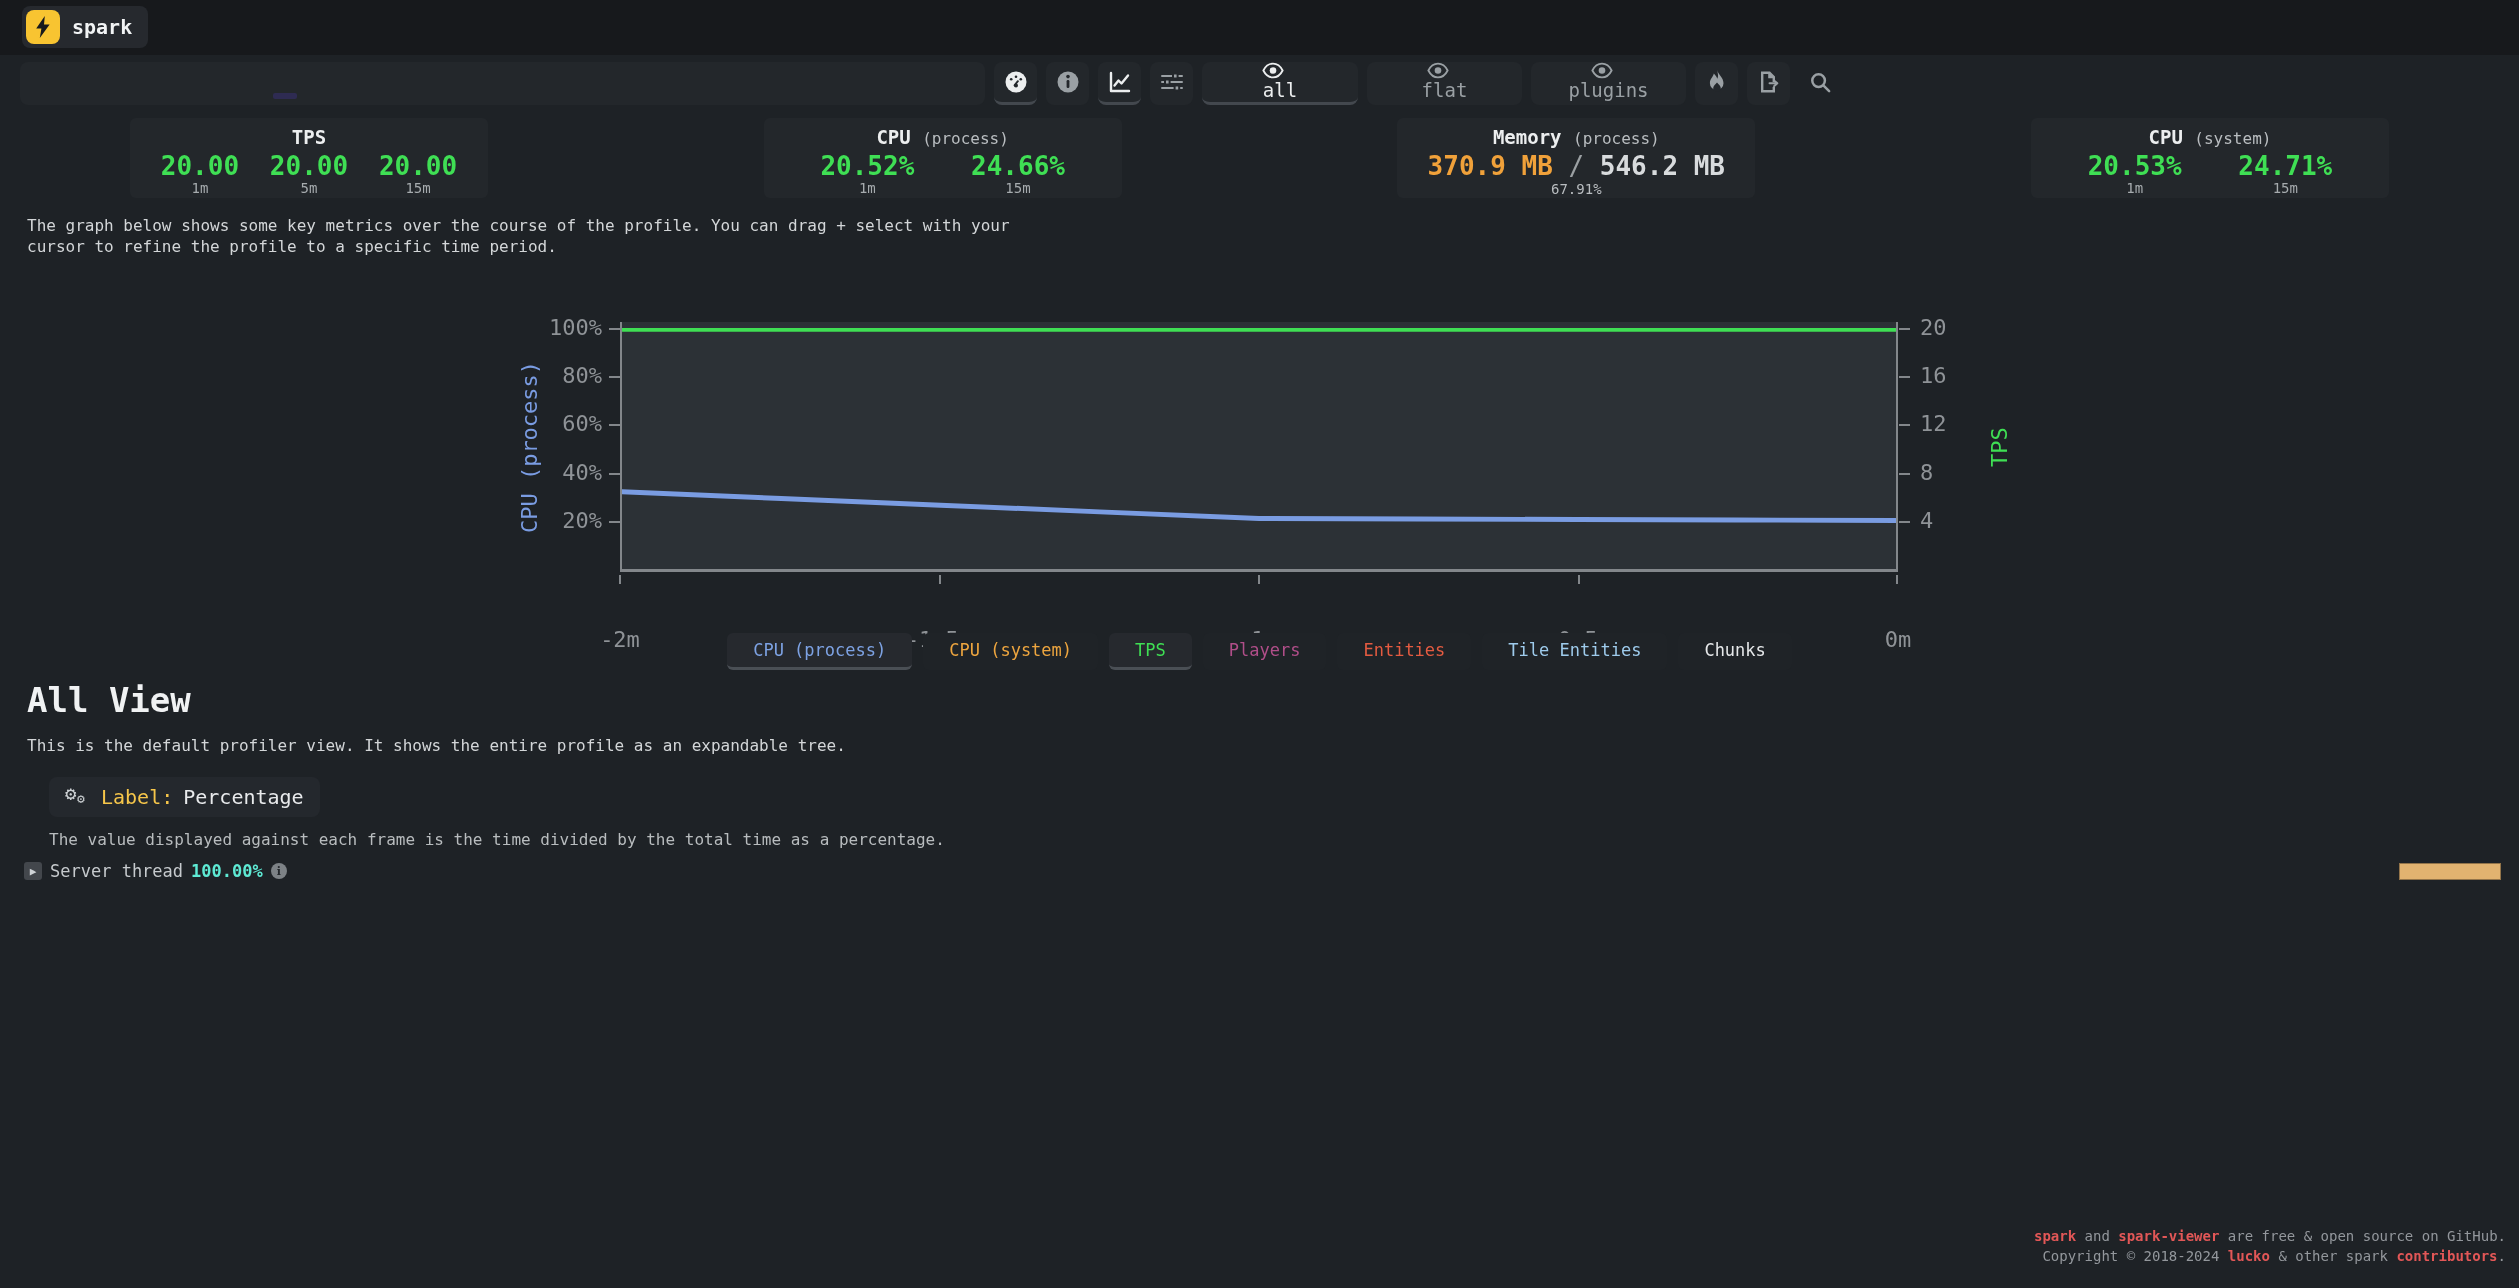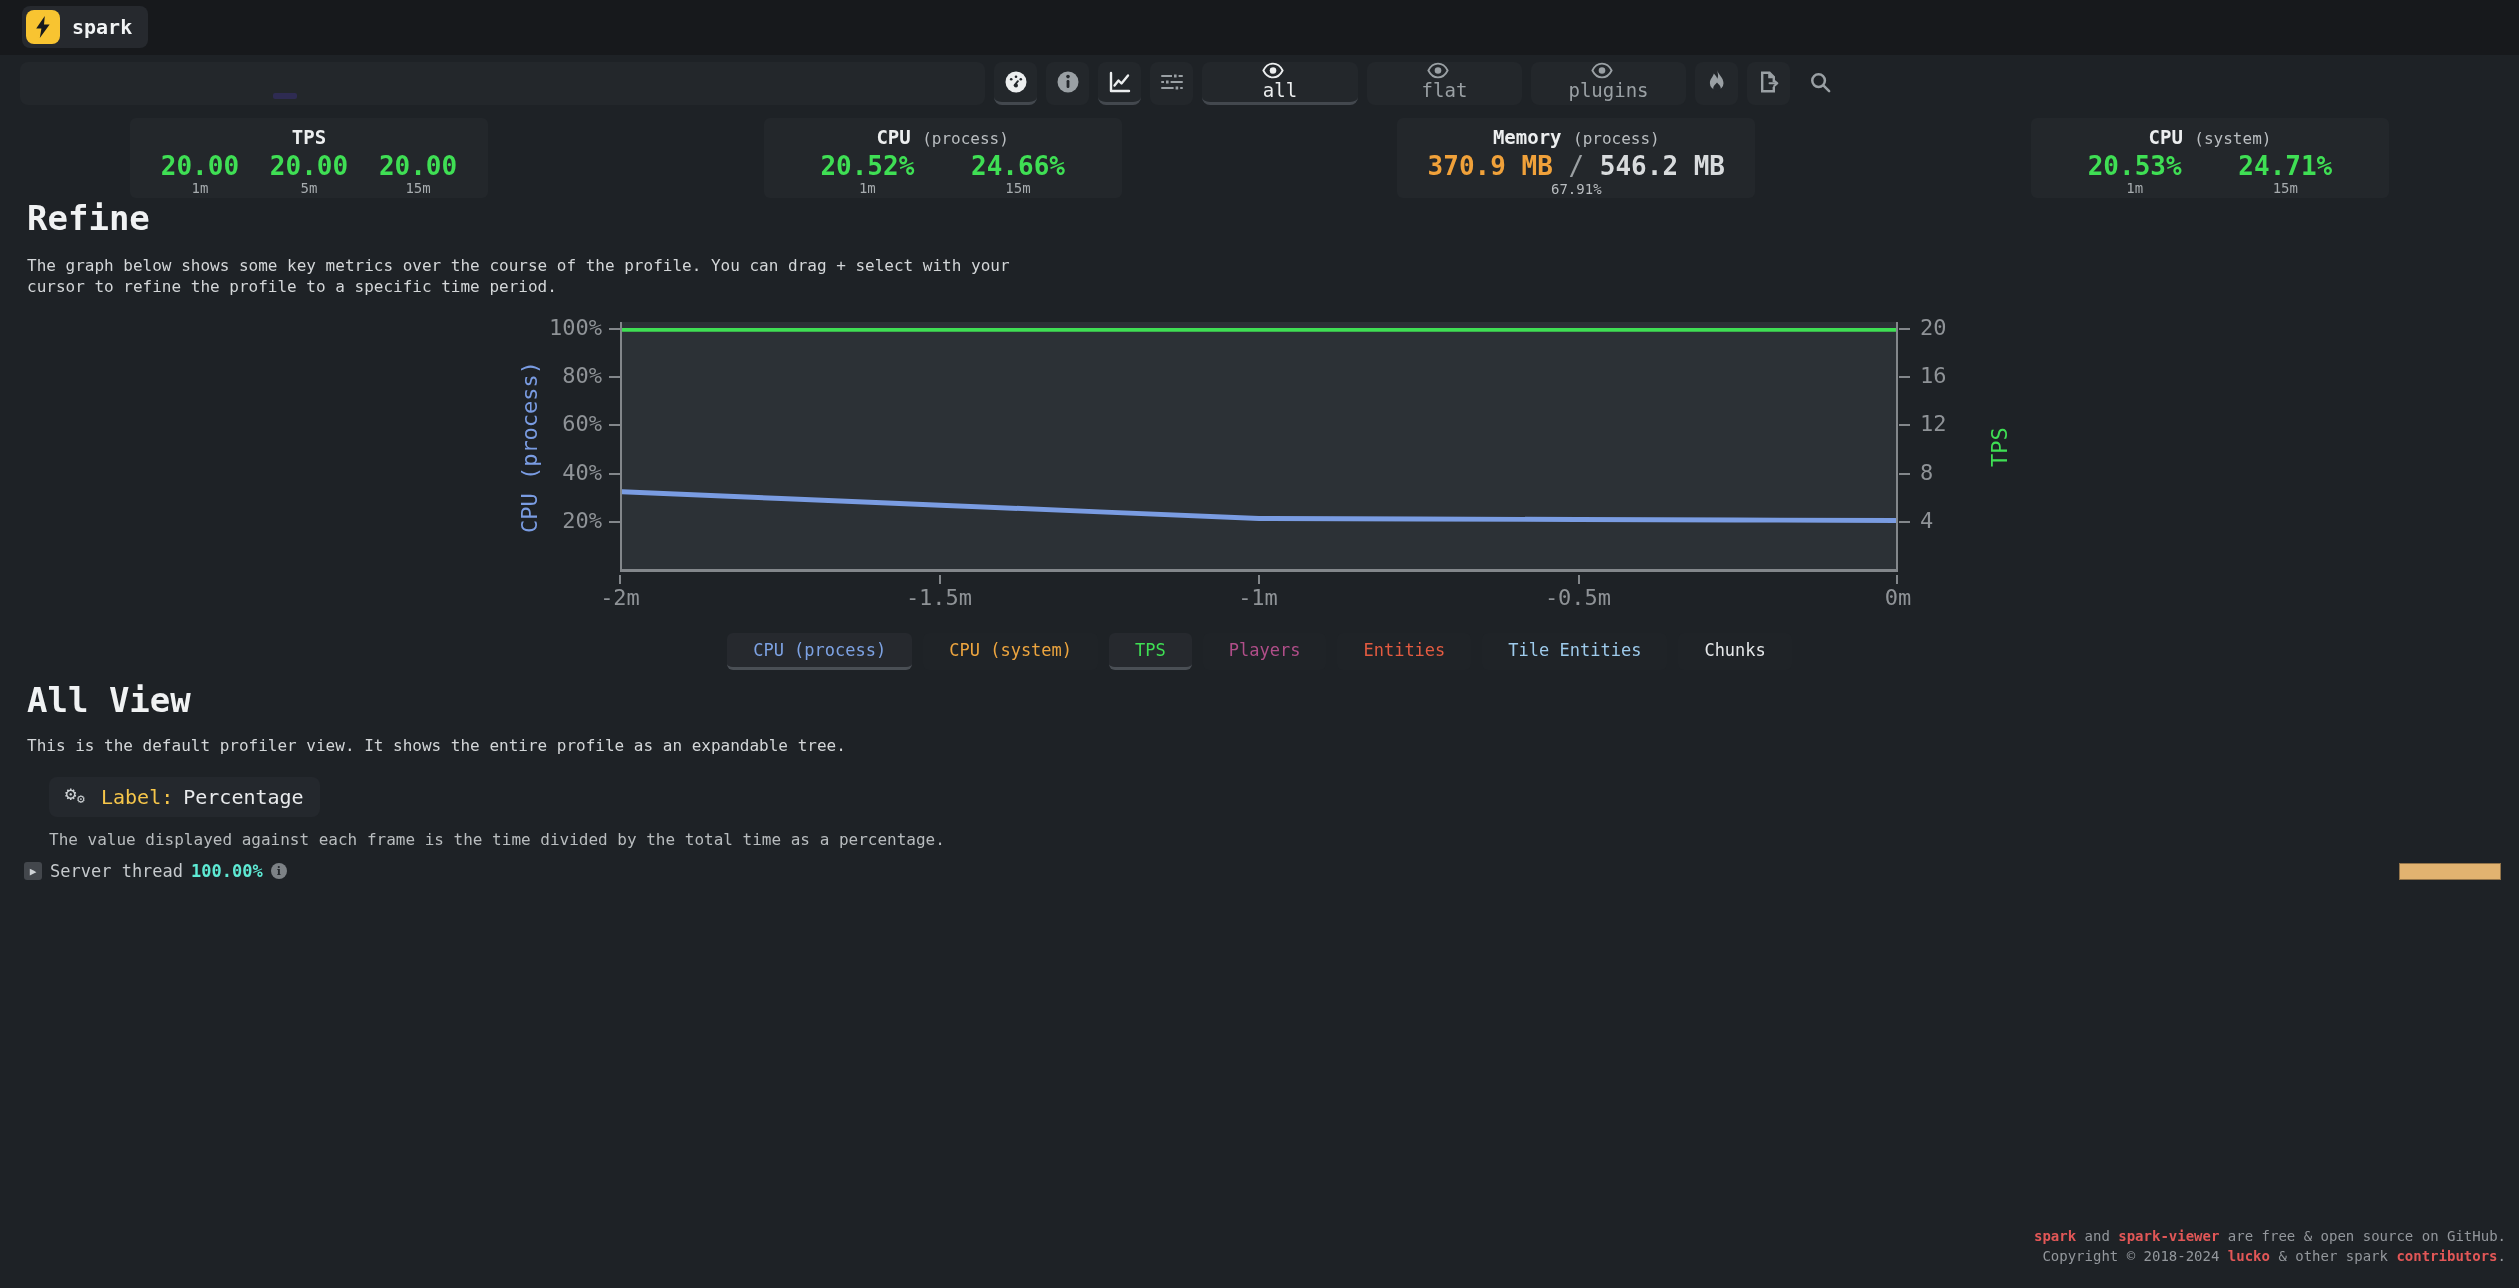--- a/index.html
+++ b/index.html
@@ -51,21 +51,21 @@
   
   .chart-root { position:absolute; inset:0; pointer-events:none;padding-left:24px; }
   .plot { position:absolute; left:620px; top:322px; width:1278px; height:250px; background:#2c3136;
     border-left:2px solid #83878b; border-right:2px solid #83878b; border-bottom:3px solid #83878b; pointer-events:auto; }
   .plot svg { display:block; width:100%; height:100%; }
   .tick { position:absolute; background:#83878b; }
   .tick.h { width:11px; height:2px; } .tick.v { width:2px; height:9px; top:575px; }
   .axis-lab { position:absolute; font-size:22px; color:#8f9397; line-height:26px; }
   .axis-lab.l { left:480px; width:122px; text-align:right; }
   .axis-lab.r { left:1920px; width:80px; text-align:left; }
-  .axis-lab.x { width:120px; text-align:center; top:585px; }
+  .axis-lab.x { width:120px; text-align:center; top:627px; }
   .axis-title { position:absolute; font-size:22px; white-space:nowrap; transform:translate(-50%,-50%) rotate(-90deg); }
   .axis-title.left { color:#7a9ce2; left:529px; top:447px; }
   .axis-title.right { color:#3fdf54; left:1999px; top:447px; }
   
   .metric-row { position:absolute; left:0; top:633px; width:100%; display:flex; justify-content:center; gap:11px; pointer-events:auto; }
   .mbtn { height:37px; padding:0 26px; border-radius:6px; background:#1f2327; border-bottom:3px solid transparent;
     font-size:17px; display:flex; align-items:center; cursor:pointer; }
   .mbtn.selected { background:#26292e; border-bottom-color:#4a4f55; }
   .c-cpu-process { color:#7da2e3; } .c-cpu-system { color:#eda53f; } .c-tps { color:#3fdf54; }
   .c-players { color:#b04e89; } .c-entities { color:#e45b41; } .c-tile { color:#9ecbec; } .c-chunks { color:#e6e8ea; }
@@ -262,21 +262,20 @@
         <div class="cv">
           <div class="cv-num green">24.71%</div>
           <div class="cv-label">15m</div>
         </div>
       </div>
     </div>
 
   </div>
 
   <div class="refine">
-    <h2 class="section-h">Refine</h2>
     <div class="refine-desc">The graph below shows some key metrics over the course of the profile. You can drag + select with your cursor to refine the profile to a specific time period.</div>
   </div>
 
   <div class="chart-root">
     <div class="plot">
       <svg id="chart-svg" viewBox="0 0 1278 250" preserveAspectRatio="none">
           <polyline points="0,171.8296224588577 159.75,178.60600193610844 319.5,185.38238141335916 479.25,192.15876089060987 639,198.93514036786058 798.75,199.4191674733785 958.5,199.9031945788964 1118.25,200.38722168441433 1278,200.87124878993222" fill="none" stroke="#7a9ce2" stroke-width="5" stroke-linejoin="round" stroke-linecap="round"></polyline>
           <polyline points="0,7.9864472410454965 1278,7.9864472410454965" fill="none" stroke="#3fdf54" stroke-width="4" stroke-linejoin="round" stroke-linecap="round"></polyline>
         </svg>
     </div>

